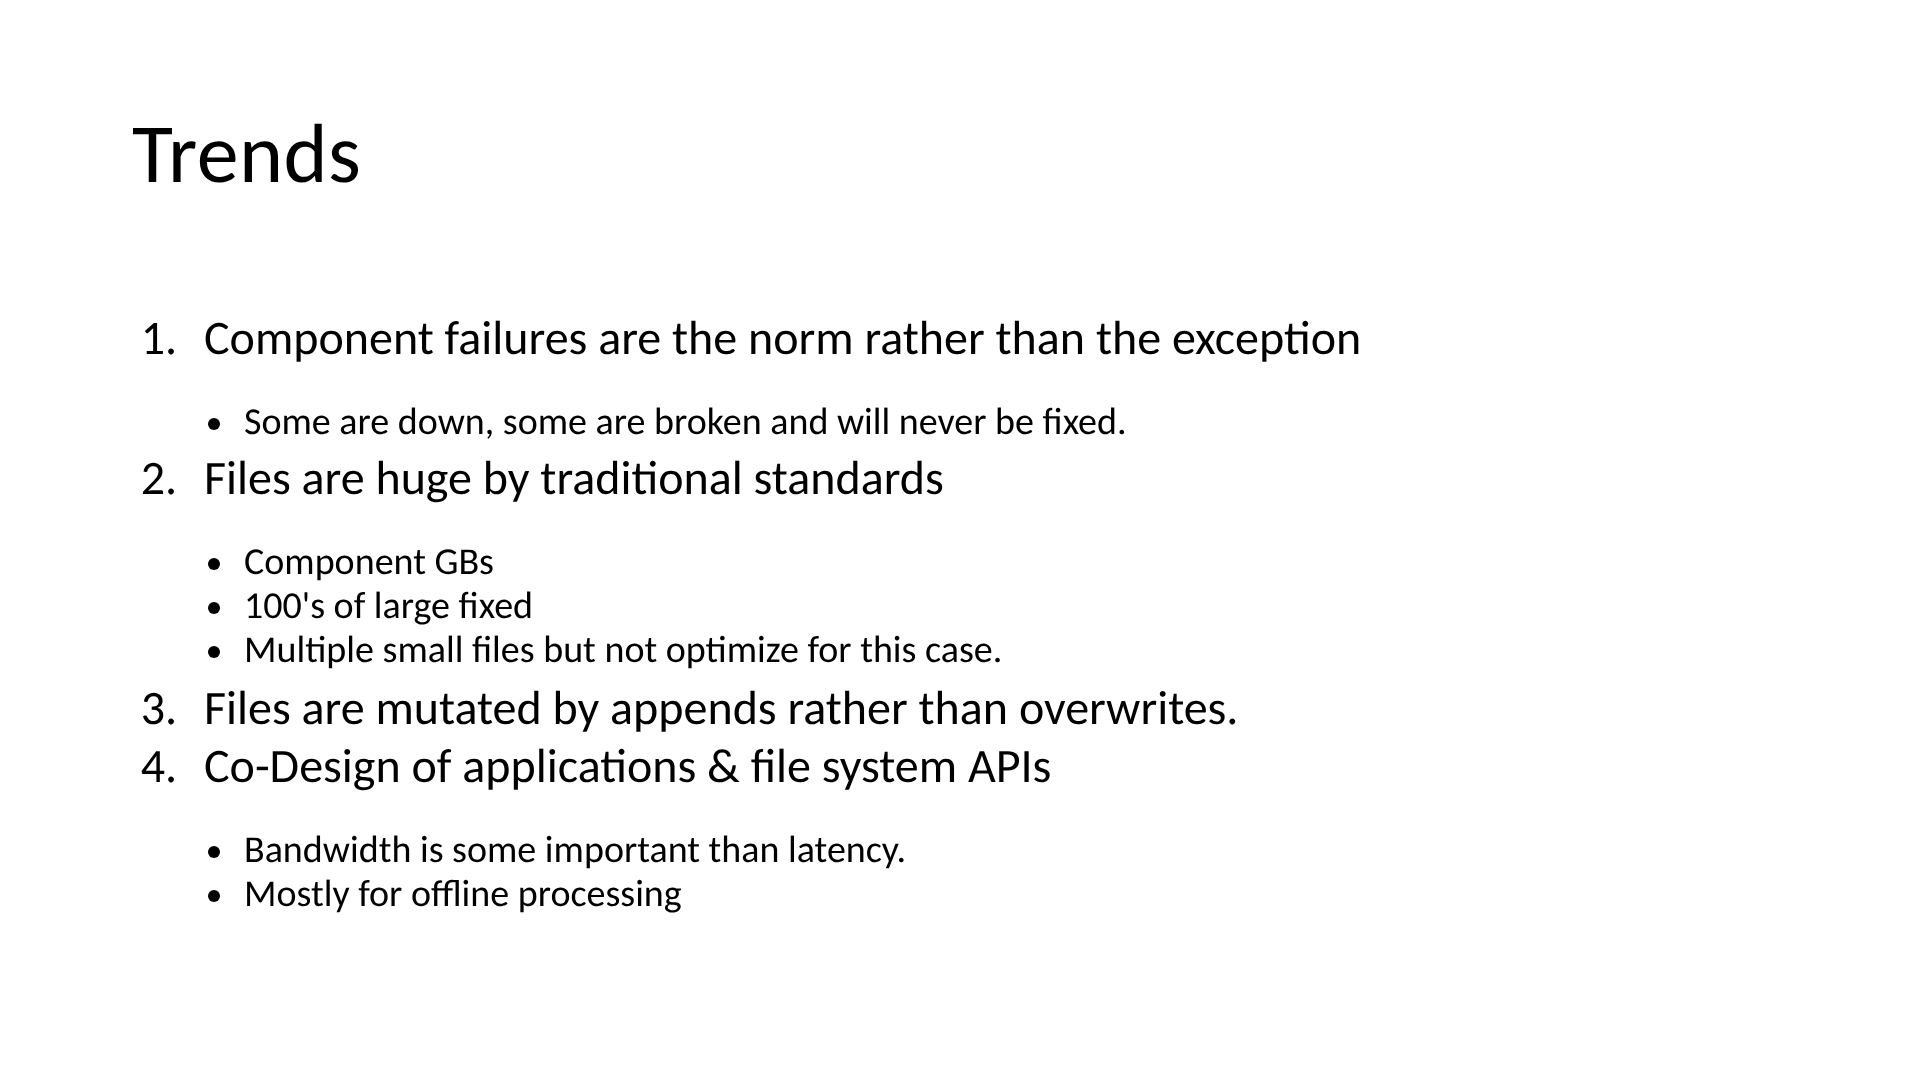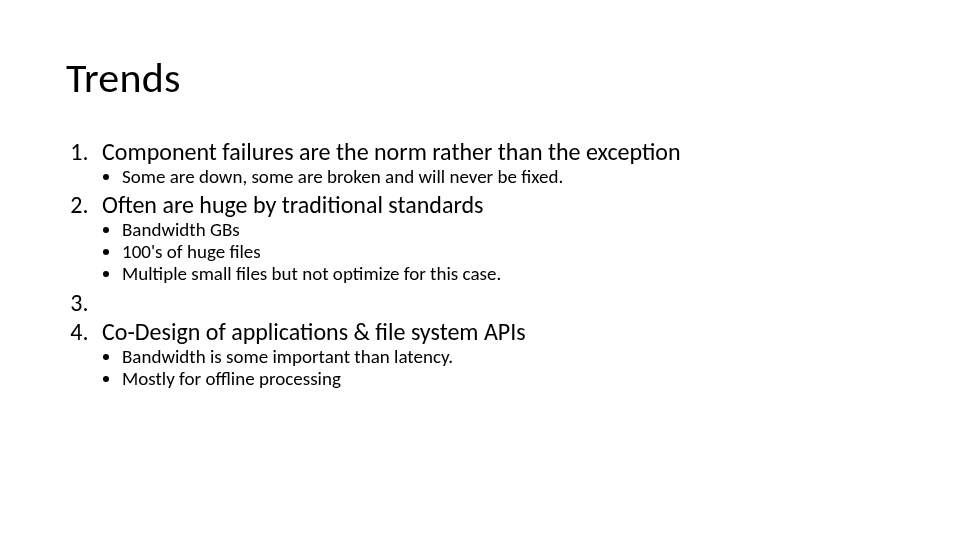--- a/index.html
+++ b/index.html
@@ -21,36 +21,36 @@
     position: absolute;
     left: 66px;
     top: 52px;
     font-size: 42px;
     font-weight: 400;
     letter-spacing: 0.2px;
   }
   .content {
     position: absolute;
     left: 66px;
-    top: 138px;
+    top: 156px;
     width: 830px;
   }
   ol.main-list {
     margin: 0;
     padding: 0 0 0 28px;
     list-style: decimal;
   }
   ol.main-list > li {
     font-size: 24px;
     line-height: 1.15;
     margin: 0 0 2px 0;
     padding-left: 8px;
   }
   ul.sub-list {
-    margin: 0 0 4px 0;
+    margin: 17px 0 4px 0;
     padding: 0 0 0 20px;
     list-style: disc;
   }
   ul.sub-list > li {
     font-size: 19px;
     line-height: 1.15;
     margin: 0;
   }
 </style>
 </head>
@@ -61,28 +61,29 @@
 
   <div class="content">
     <ol class="main-list">
       <li>
         <span>Component failures are the norm rather than the exception</span>
         <ul class="sub-list">
           <li>Some are down, some are broken and will never be fixed.</li>
         </ul>
       </li>
       <li>
-        <span>Often are huge by traditional standards</span>
+        <span>Files are huge by traditional standards</span>
         <ul class="sub-list">
-          <li>Bandwidth GBs</li>
-          <li>100's of huge files</li>
+          <li>Component GBs</li>
+          <li>100's of large fixed</li>
           <li>Multiple small files but not optimize for this case.</li>
         </ul>
       </li>
       <li>
+        <span>Files are mutated by appends rather than overwrites.</span>
       </li>
       <li>
         <span>Co-Design of applications &amp; file system APIs</span>
         <ul class="sub-list">
           <li>Bandwidth is some important than latency.</li>
           <li>Mostly for offline processing</li>
         </ul>
       </li>
     </ol>
   </div>

